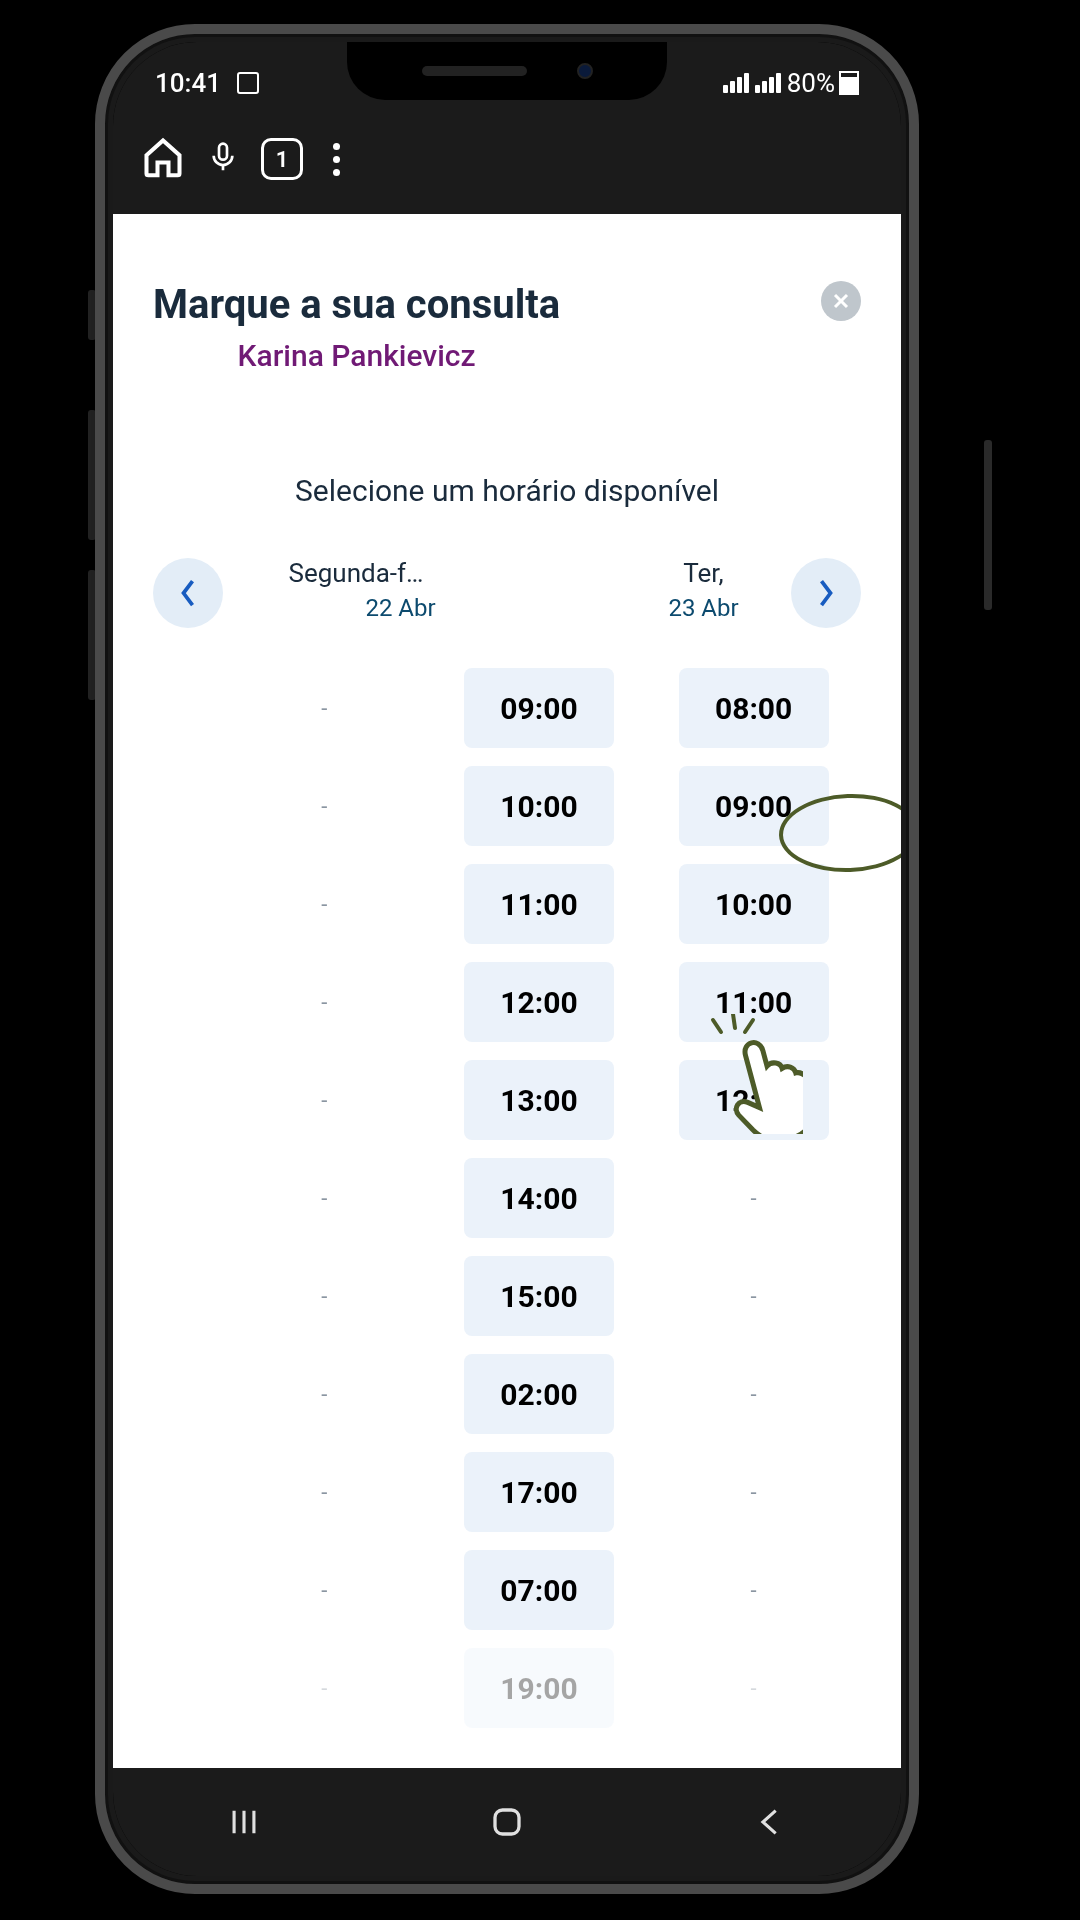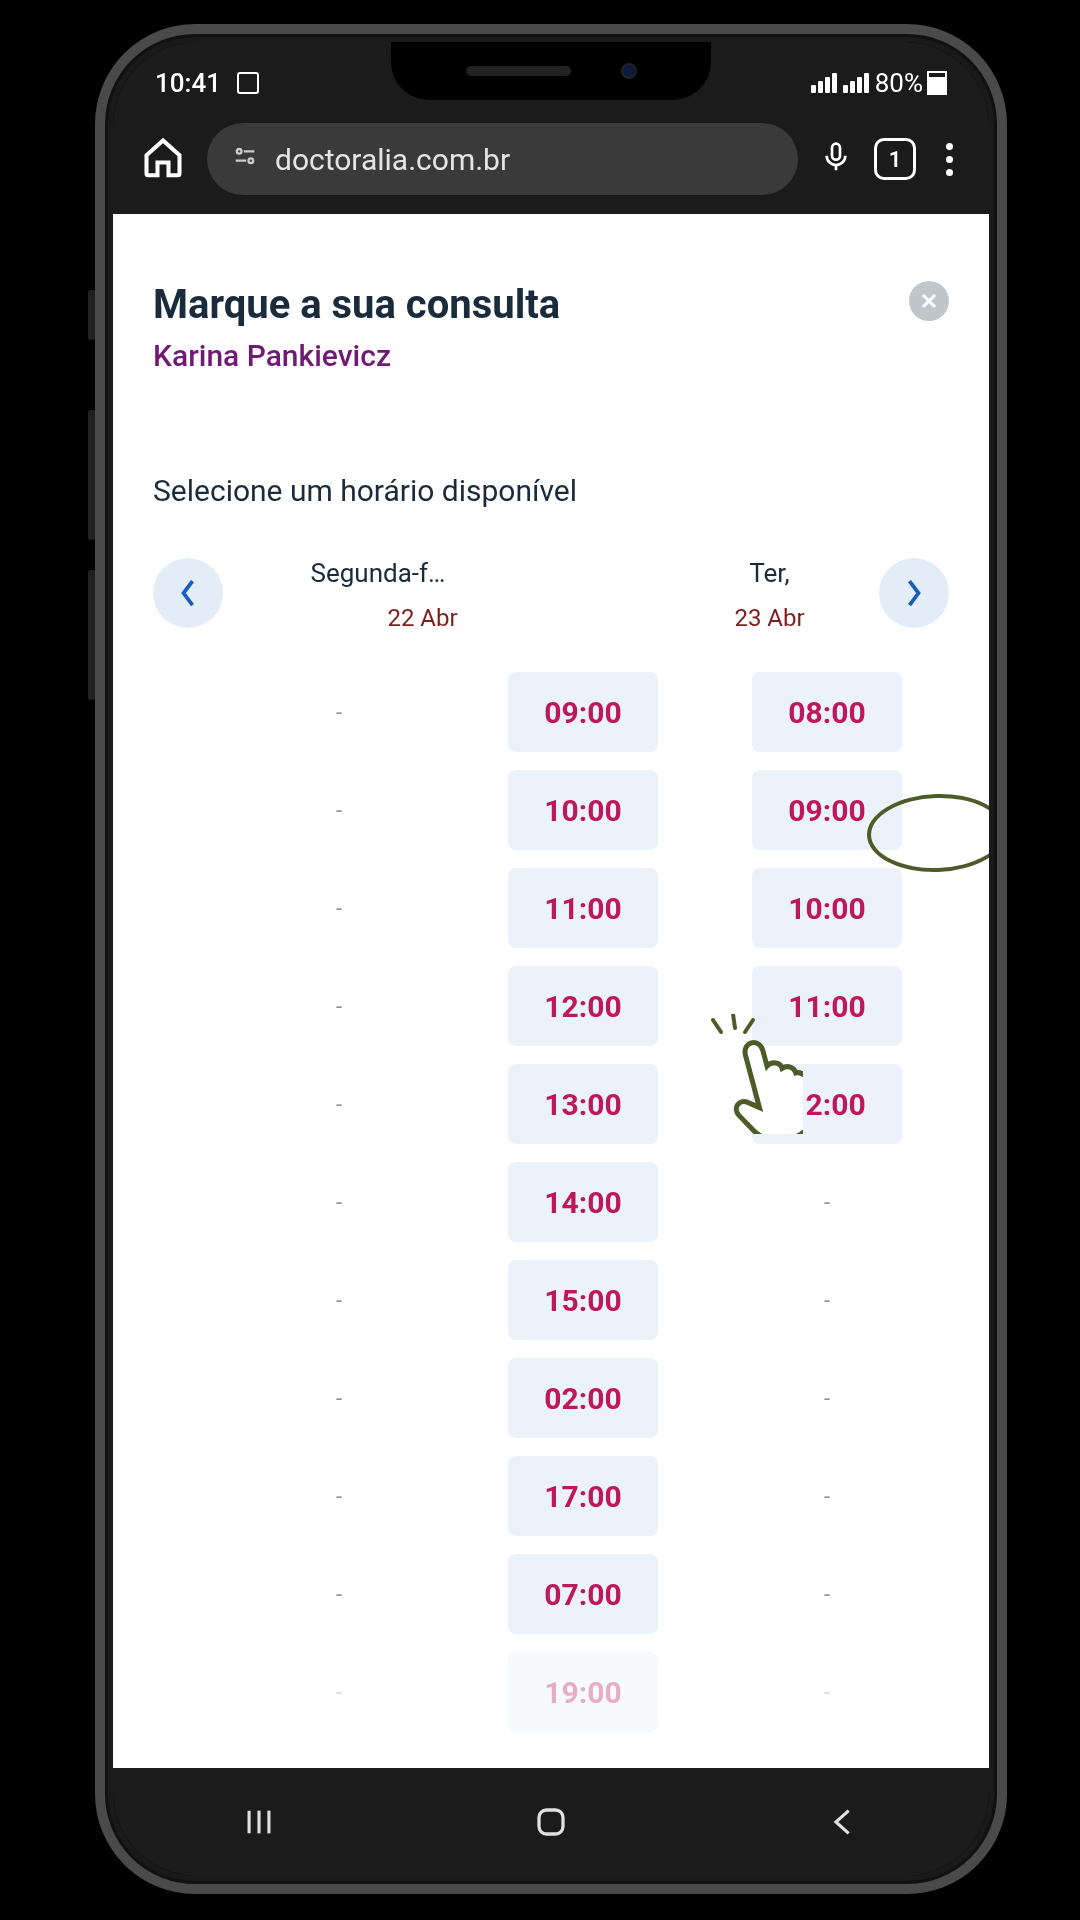--- a/index.html
+++ b/index.html
@@ -10,27 +10,28 @@
       font-family: -apple-system, BlinkMacSystemFont, 'Segoe UI', Roboto, Arial, sans-serif;
       position: relative;
       overflow: hidden;
     }
     
     
     .phone-frame {
       position: absolute;
       left: 95px;
       top: 24px;
-      width: 912px;
+      width: 824px;
       height: 1870px;
       background: #1a1a1a;
       border-radius: 100px;
       border: 10px solid #4a4a4a;
       box-shadow: inset 0 0 0 3px #111, 0 0 40px rgba(0,0,0,0.5);
       overflow: hidden;
+      text-align: center;
     }
     .phone-inner {
       position: absolute;
       inset: 8px;
       background: #000;
       border-radius: 84px;
       overflow: hidden;
     }
     
     
@@ -170,21 +171,21 @@
       justify-content: space-around;
     }
     .day-col {
       display: flex;
       flex-direction: column;
       align-items: center;
       width: 200px;
     }
     .day-col.first { align-items: flex-start; width: 200px; margin-left: 8px; }
     .day-name { font-size: 26px; color: #1a2b3c; font-weight: 400; white-space: nowrap; overflow: hidden; text-overflow: ellipsis; max-width: 185px; }
-    .day-date { font-size: 24px; color: #7f1d1d; margin-top: 16px; }
+    .day-date { font-size: 24px; color: #0c4a6e; margin-top: 6px; }
     .day-col.first .day-date { align-self: center; margin-left: 24px;}
     
     .slots {
       margin-top: 40px;
     }
     .slot-row {
       display: flex;
       justify-content: space-around;
       margin-bottom: 18px;
       margin-left: 64px;
@@ -198,21 +199,21 @@
       justify-content: center;
     }
     .slot-btn {
       width: 150px;
       height: 80px;
       background: #ebf2fa;
       border-radius: 8px;
       display: flex;
       align-items: center;
       justify-content: center;
-      color: #be185d;
+      color: #000000;
       font-size: 30px;
       font-weight: 700;
       cursor: pointer;
     }
     .slot-empty {
       color: #8a95a1;
       font-size: 22px;
     }
     .slot-peek { opacity: 0.35; }
     
@@ -285,31 +286,20 @@
         <span style="margin-left:6px;">80%</span>
         <div class="battery-icon"></div>
       </div>
     </div>
 
     <div class="browser-bar">
       <div class="home-icon">
         <svg viewBox="0 0 24 24" fill="none" stroke="#fff" stroke-width="2.2">
             <path d="M3 11L12 3l9 8v10a1 1 0 0 1-1 1h-5v-7h-6v7H4a1 1 0 0 1-1-1V11z"></path>
           </svg>
-      </div>
-      <div class="url-bar">
-        <div class="url-icon">
-          <svg viewBox="0 0 24 24" fill="none" stroke="#ccc" stroke-width="2">
-              <circle cx="7" cy="8" r="2"></circle>
-              <line x1="11" y1="8" x2="20" y2="8"></line>
-              <circle cx="17" cy="16" r="2"></circle>
-              <line x1="4" y1="16" x2="13" y2="16"></line>
-            </svg>
-        </div>
-        <span>doctoralia.com.br</span>
       </div>
       <div class="mic-icon">
         <svg viewBox="0 0 24 24" fill="none" stroke="#fff" stroke-width="2">
             <rect x="9" y="2" width="6" height="12" rx="3"></rect>
             <path d="M5 11a7 7 0 0 0 14 0M12 18v4"></path>
           </svg>
       </div>
       <div class="tab-count">
         <span>1</span>
       </div>

